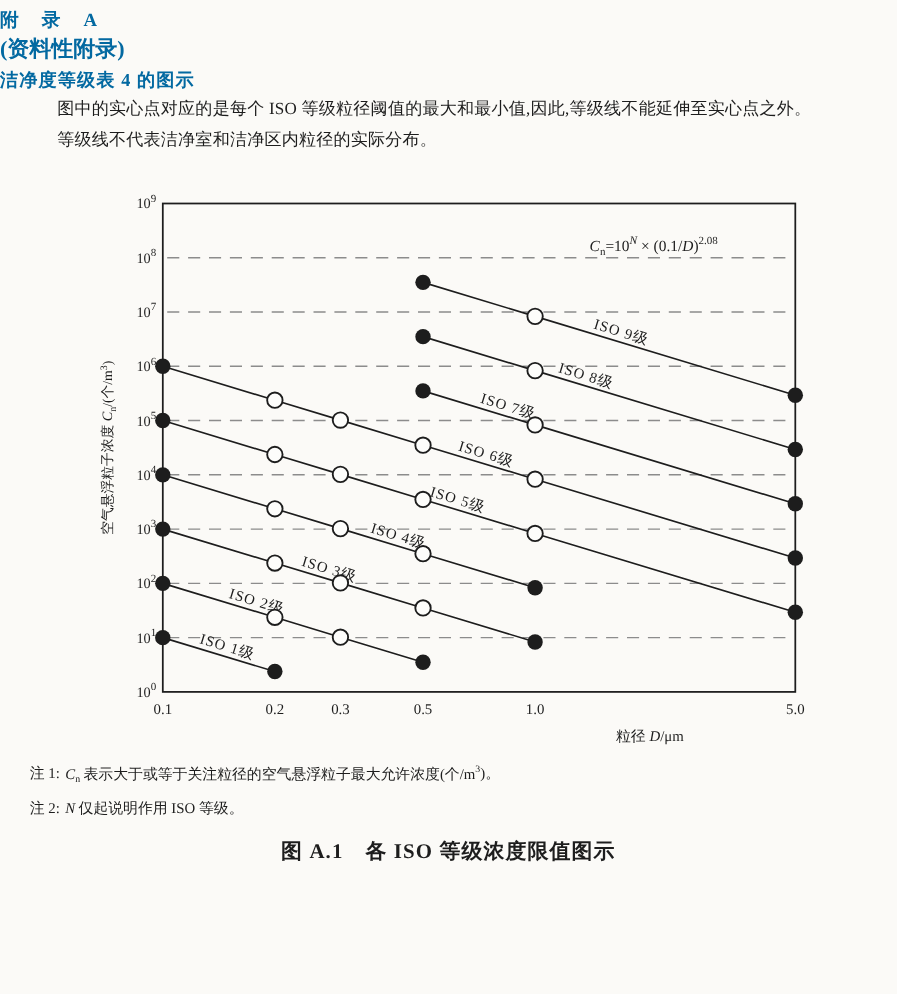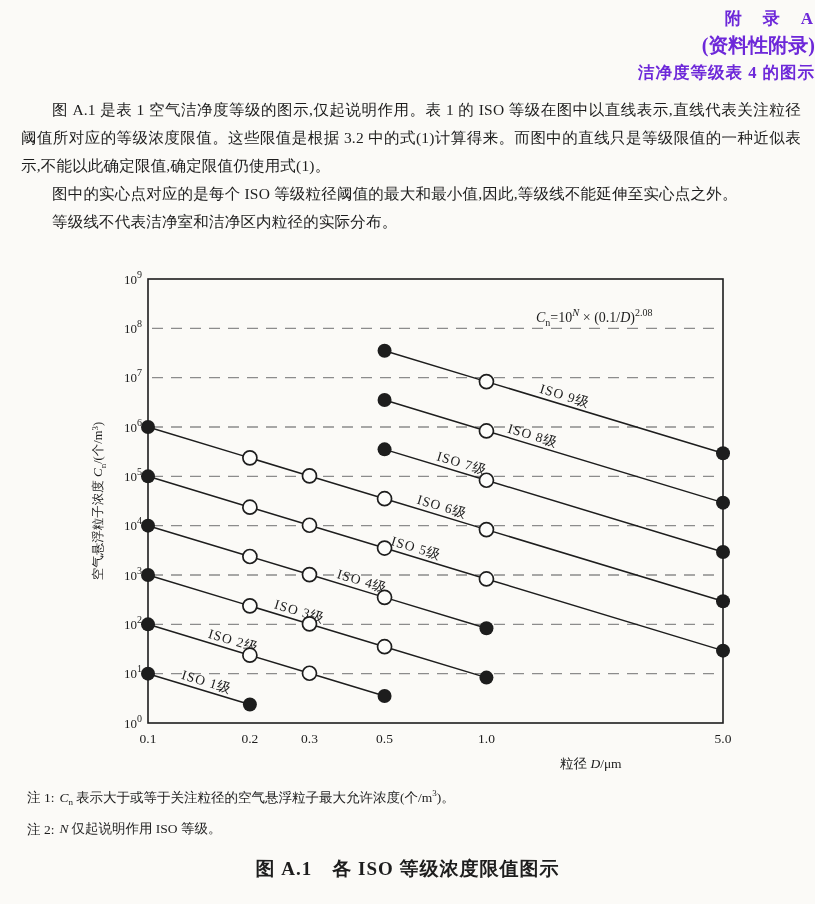--- a/index.html
+++ b/index.html
@@ -1,21 +1,21 @@
 <!DOCTYPE html>
 <html><head>
 <meta charset="utf-8">
 <style>
   html,body{margin:0;padding:0}
   body{
     width:815px;height:904px;overflow:hidden;
     background:#fbfaf7;color:#1d1d1d;
     font-family:"Liberation Serif","DejaVu Serif",serif;
   }
-  .hd{text-align:right;font-weight:bold;color:#6d28d9}
+  .hd{text-align:left;font-weight:bold;color:#0369a1}
   .t1{font-size:17px;padding-top:6px;line-height:26px;letter-spacing:2px}
   .t2{font-size:20px;line-height:27px}
   .t3{font-size:16.5px;line-height:27px;letter-spacing:1px}
   p.body-p{
     margin:0;padding:0 14px 0 21px;
     font-size:15.5px;line-height:28px;
     text-align:justify;text-indent:2em;letter-spacing:.2px;
   }
   p.body-p.first{margin-top:10px}
   .chart-wrap{margin-top:24px;height:520px;position:relative}
@@ -29,21 +29,20 @@
 </style>
 </head>
 <body>
 
 <div class="page">
 
   <div class="hd t1">附　录　A</div>
   <div class="hd t2">(资料性附录)</div>
   <div class="hd t3">洁净度等级表 4 的图示</div>
 
-  <p class="body-p first">图 A.1 是表 1 空气洁净度等级的图示,仅起说明作用。表 1 的 ISO 等级在图中以直线表示,直线代表关注粒径阈值所对应的等级浓度限值。这些限值是根据 3.2 中的式(1)计算得来。而图中的直线只是等级限值的一种近似表示,不能以此确定限值,确定限值仍使用式(1)。</p>
   <p class="body-p">图中的实心点对应的是每个 ISO 等级粒径阈值的最大和最小值,因此,等级线不能延伸至实心点之外。</p>
   <p class="body-p">等级线不代表洁净室和洁净区内粒径的实际分布。</p>
 
   <div class="chart-wrap">
     <svg id="chart-svg" width="815" height="520">
         <line x1="152" y1="413.6666666666667" x2="719" y2="413.6666666666667" stroke="#8c8c8c" stroke-width="1.3" stroke-dasharray="11 8"></line>
         <line x1="152" y1="364.33333333333337" x2="719" y2="364.33333333333337" stroke="#8c8c8c" stroke-width="1.3" stroke-dasharray="11 8"></line>
         <line x1="152" y1="315" x2="719" y2="315" stroke="#8c8c8c" stroke-width="1.3" stroke-dasharray="11 8"></line>
         <line x1="152" y1="265.6666666666667" x2="719" y2="265.6666666666667" stroke="#8c8c8c" stroke-width="1.3" stroke-dasharray="11 8"></line>
         <line x1="152" y1="216.33333333333331" x2="719" y2="216.33333333333331" stroke="#8c8c8c" stroke-width="1.3" stroke-dasharray="11 8"></line>

